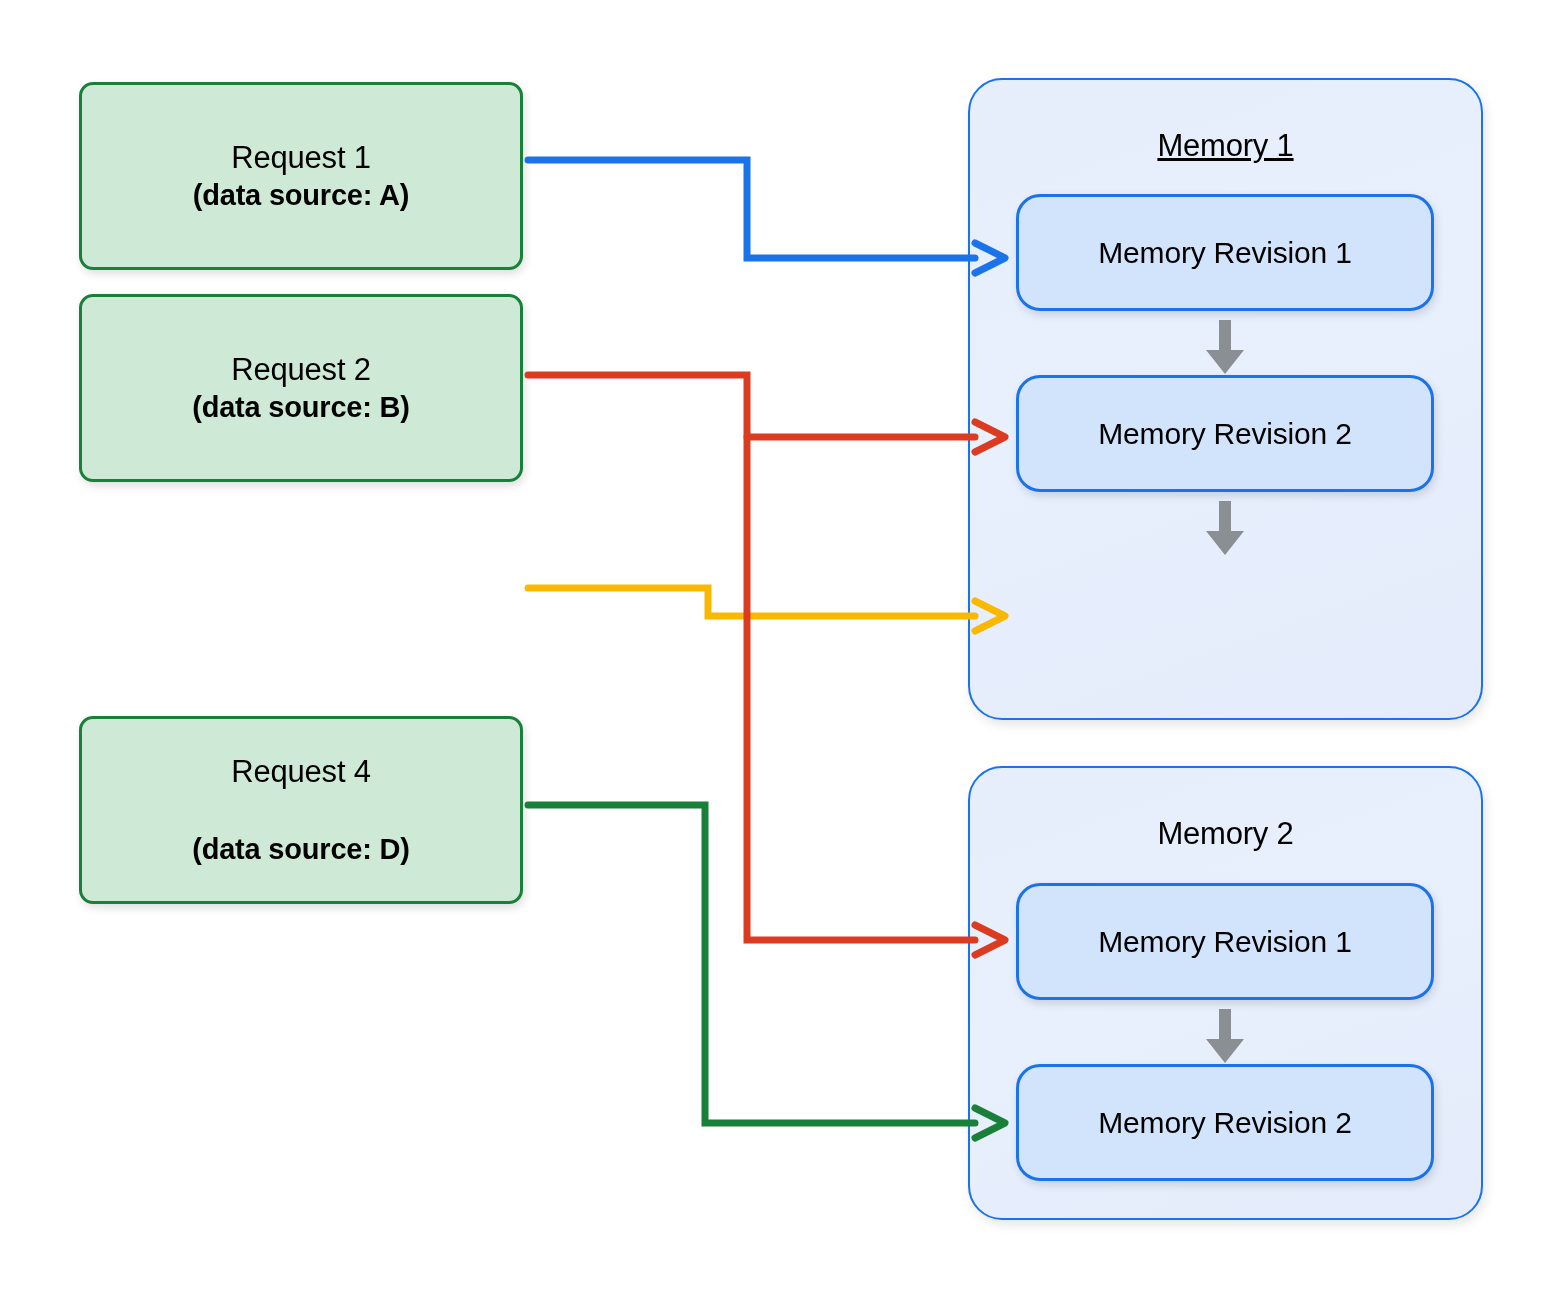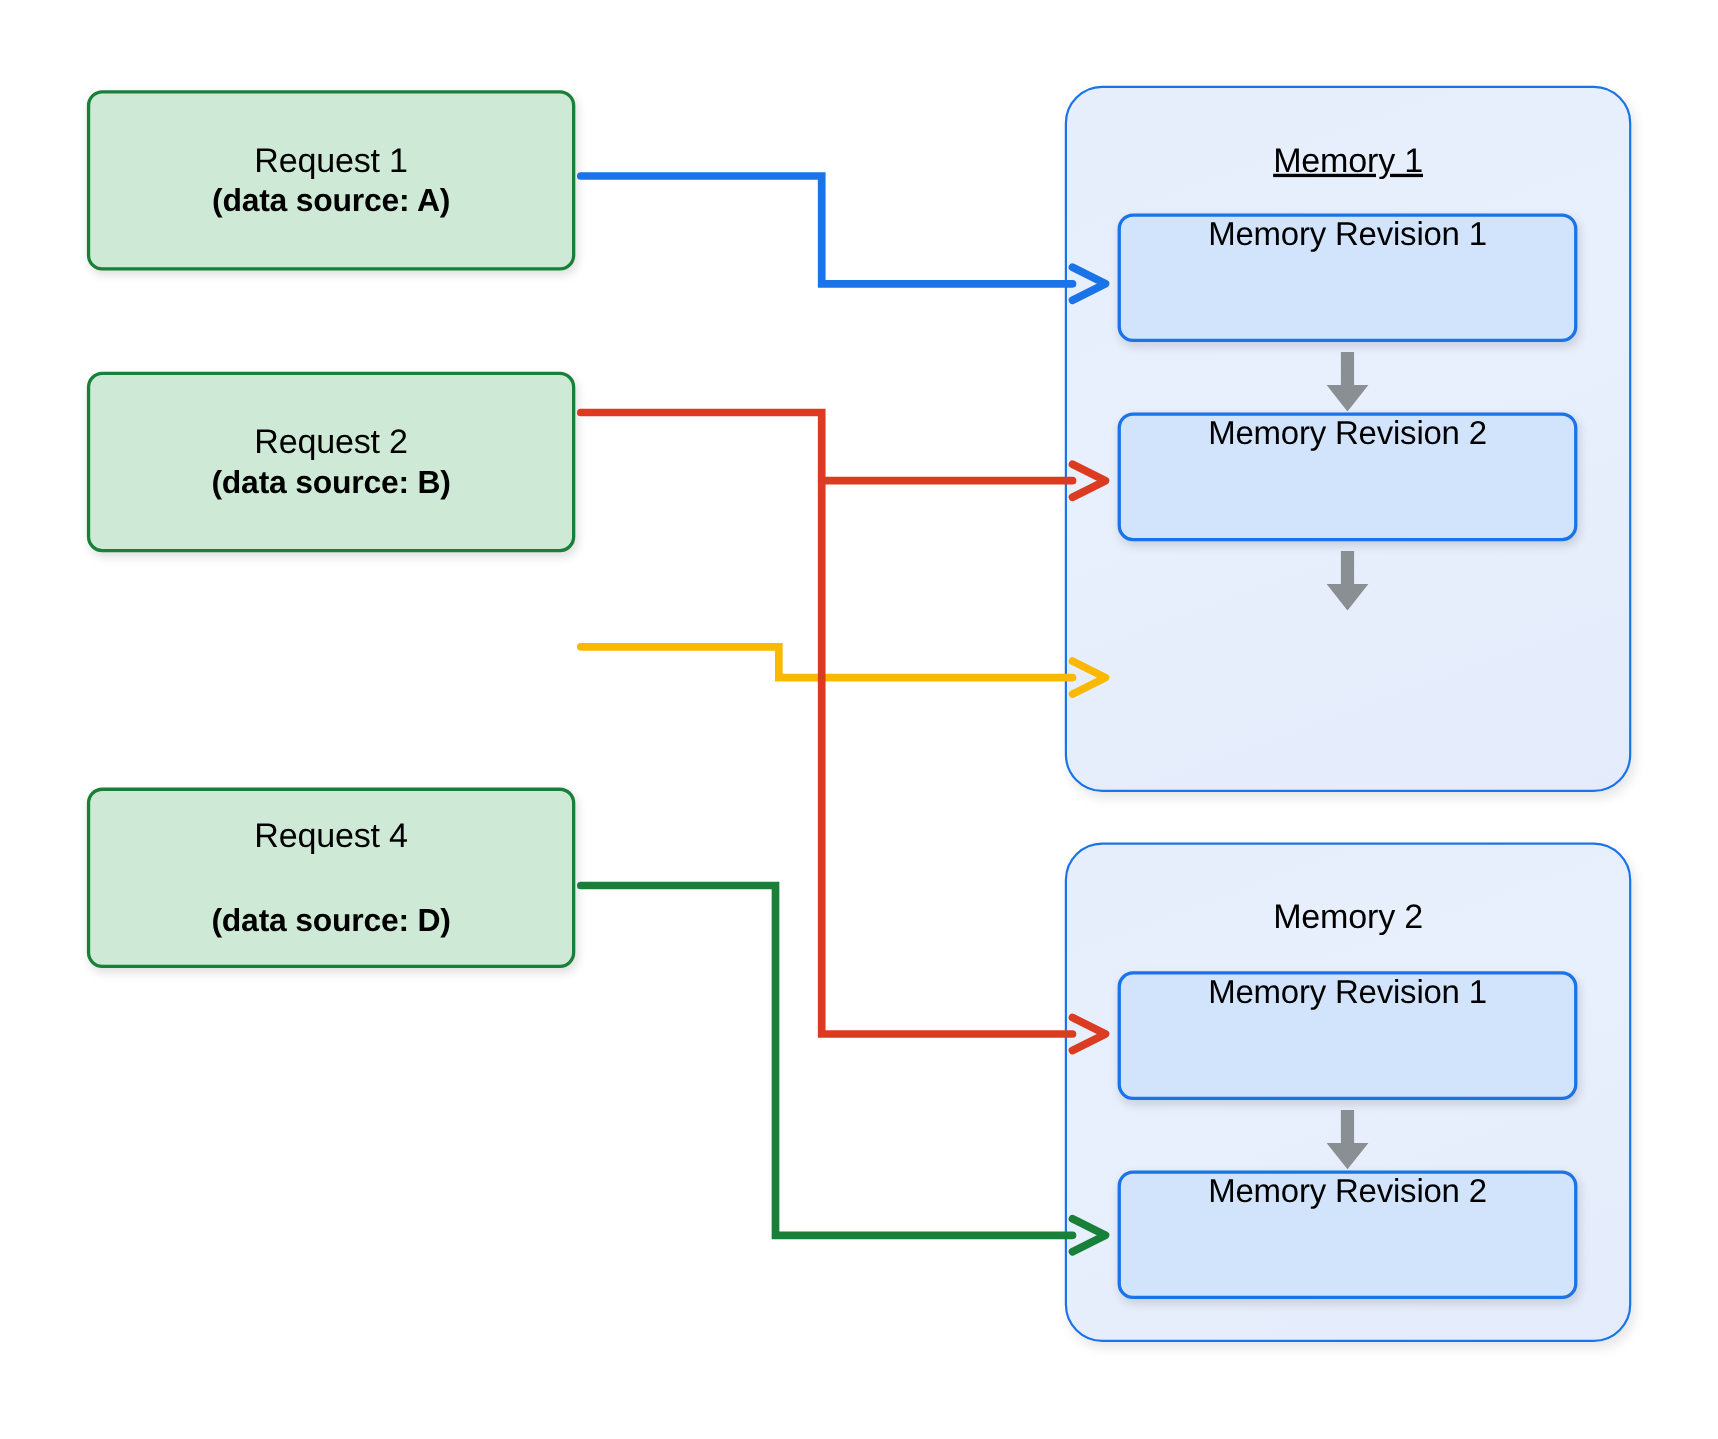--- a/index.html
+++ b/index.html
@@ -16,21 +16,21 @@
     height: 1308px;
     background: #ffffff;
     overflow: hidden;
   }
 
   
   .request-box {
     position: absolute;
     left: 79px;
     width: 444px;
-    height: 164px;
+    height: 188px;
     box-sizing: border-box;
     background: #ceead6;
     border: 3.5px solid #188038;
     border-radius: 14px;
     box-shadow: 2px 4px 9px rgba(0,0,0,0.13);
     display: flex;
     flex-direction: column;
     align-items: center;
     justify-content: center;
     gap: 4px;
@@ -70,23 +70,24 @@
     letter-spacing: -0.2px;
   }
   .revision-box {
     position: absolute;
     left: 1016px;
     width: 418px;
     height: 117px;
     box-sizing: border-box;
     background: #d2e3fc;
     border: 3.5px solid #1a73e8;
-    border-radius: 14px;
+    border-radius: 24px;
     box-shadow: 2px 4px 9px rgba(0,0,0,0.13);
     display: flex;
+    align-items: center;
     justify-content: center;
   }
   .revision-label {
     font-size: 30px;
     color: #000000;
     letter-spacing: -0.2px;
   }
 
   
   .layer {
@@ -129,21 +130,21 @@
       <path d="M 975 422 L 1005 437 L 975 452" fill="none" stroke="#db3b21" stroke-width="7" stroke-linecap="round" stroke-linejoin="round"></path>
       <path d="M 975 925 L 1005 940 L 975 955" fill="none" stroke="#db3b21" stroke-width="7" stroke-linecap="round" stroke-linejoin="round"></path>
     </g>
   </svg>
 
   <div class="request-box" style="top:82px;">
     <div class="request-title">Request 1</div>
     <div class="request-sub">(data source: A)</div>
   </div>
 
-  <div class="request-box" style="top:294px;margin-top:44px;">
+  <div class="request-box" style="top:294px;">
     <div class="request-title">Request 2</div>
     <div class="request-sub">(data source: B)</div>
   </div>
 
 
   <div class="request-box" style="top:716px;gap:44px;">
     <div class="request-title">Request 4</div>
     <div class="request-sub">(data source: D)</div>
   </div>
 

